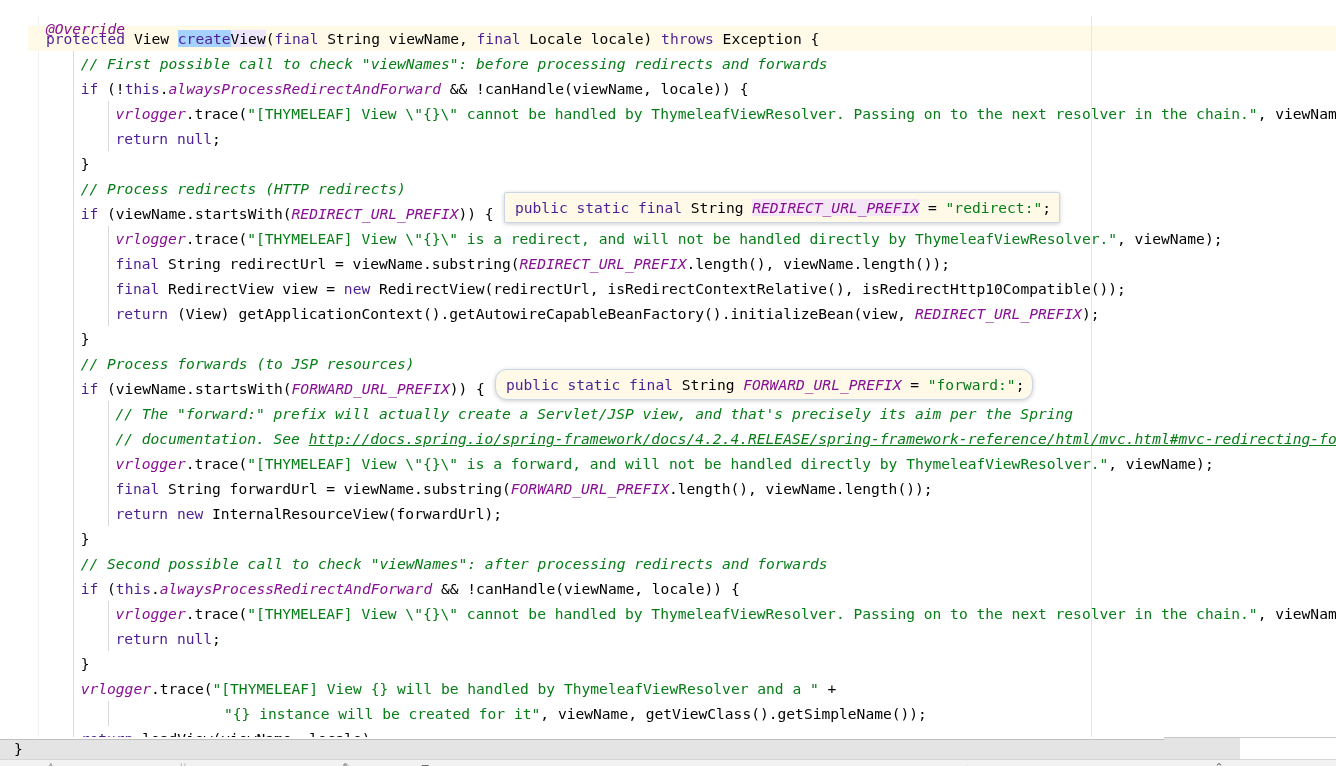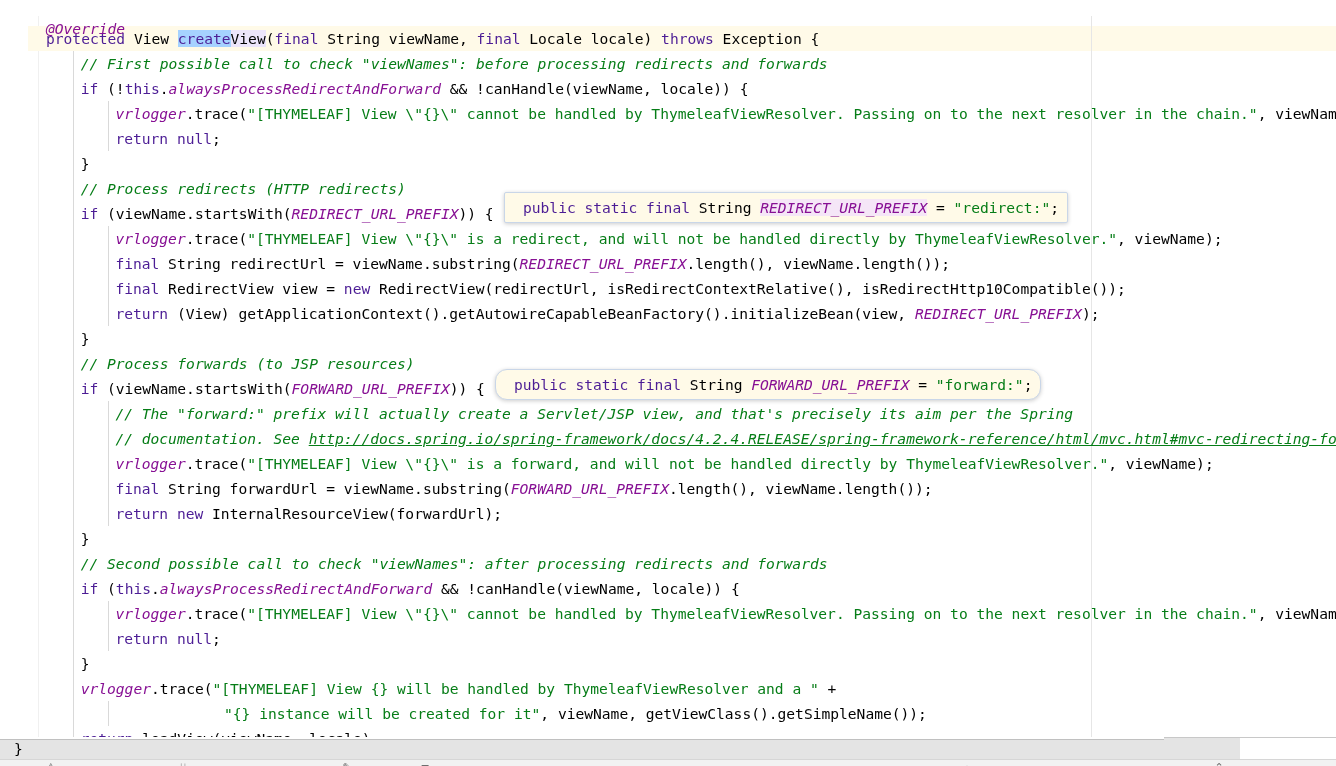--- a/index.html
+++ b/index.html
@@ -107,21 +107,21 @@
   .doc-popup {
     position: absolute;
     background: #fffae8;
     border: 1px solid #c9d6e8;
     border-radius: 2px;
     box-shadow: 0 1px 4px rgba(0,0,0,0.20);
     font-family: "DejaVu Sans Mono", "Liberation Mono", monospace;
     font-size: 14.6px;
     line-height: 25px;
     white-space: pre;
-    padding: 2px 8px 2px 18px;
+    padding: 2px 8px 2px 10px;
     color: #000;
   }
   .doc-popup .hl { background: #f5e6f7; }
 
   
   .inspection-check {
     position: absolute;
     right: 9px;
     top: 8px;
     width: 18px;

